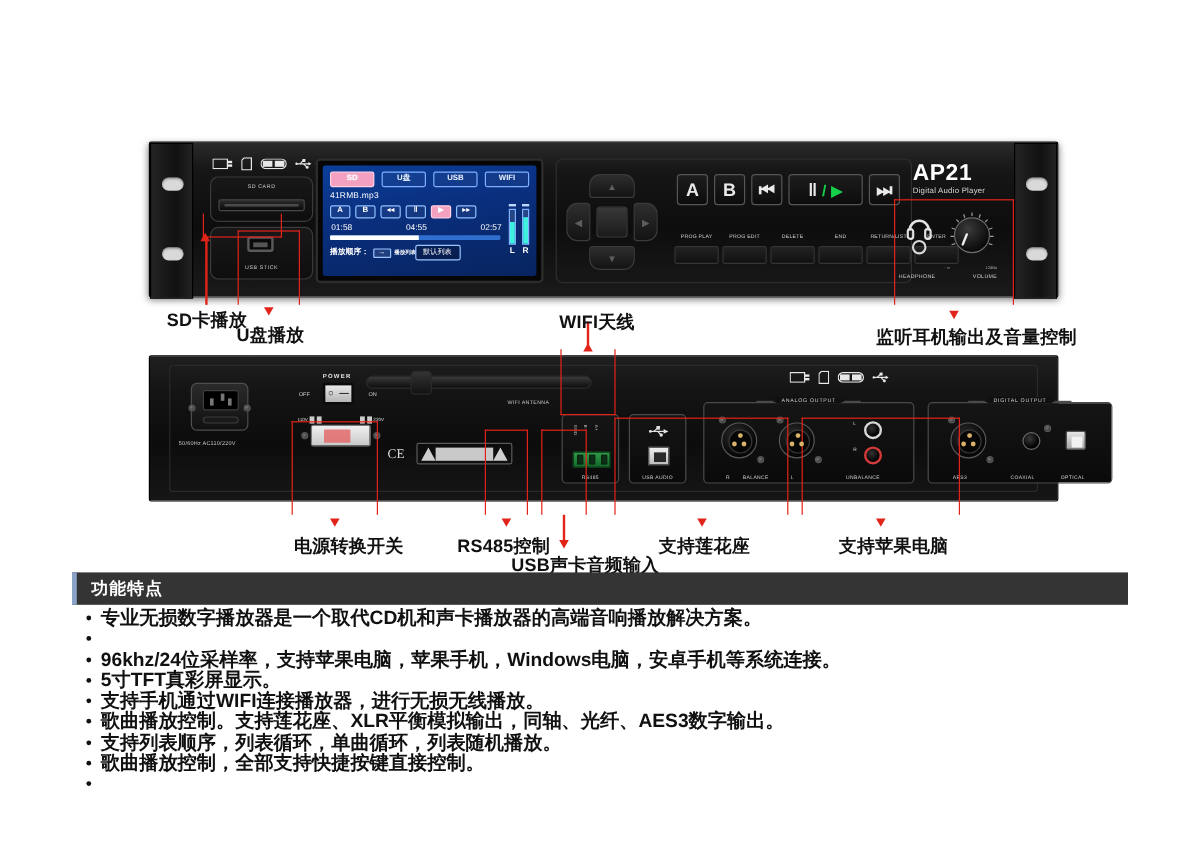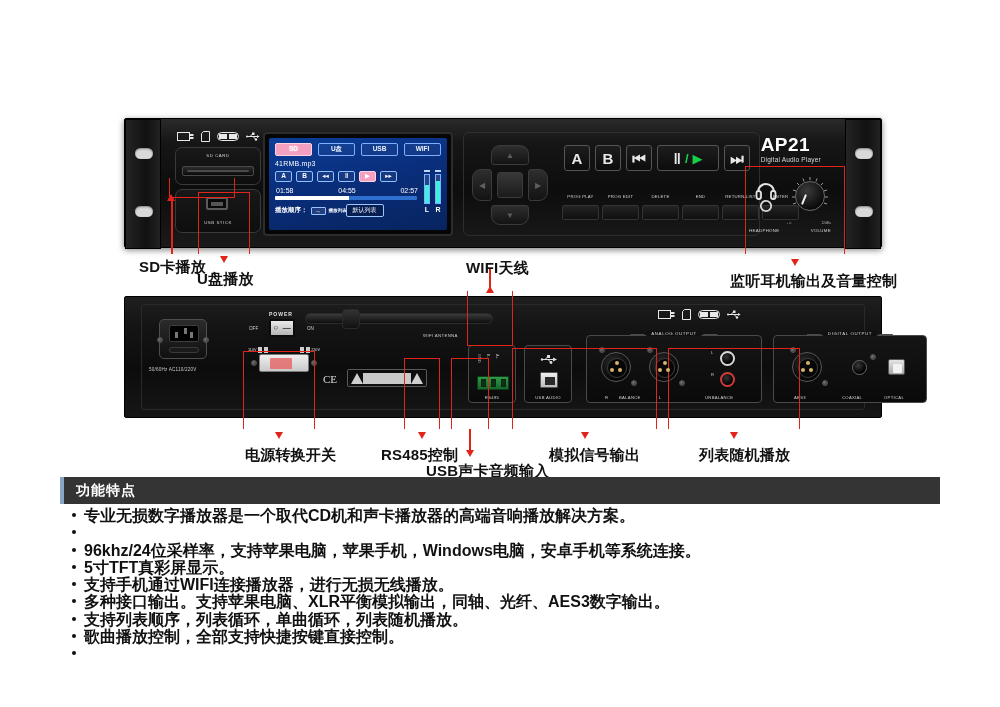--- a/index.html
+++ b/index.html
@@ -746,25 +746,25 @@
   <div class="anno-arrow down" style="left:418px; top:432px;"></div>
   <div class="anno-label" style="left:381px; top:446px;">RS485控制</div>
 
   <div class="anno-box" style="left:451px; top:358px; width:38px; height:71px; border-bottom:none;"></div>
   <div class="anno-line" style="left:469px; top:429px; width:1.5px; height:24px;"></div>
   <div class="anno-arrow down" style="left:466px; top:450px;"></div>
   <div class="anno-label" style="left:426px; top:462px;">USB声卡音频输入</div>
 
   <div class="anno-box" style="left:512px; top:348px; width:145px; height:81px; border-bottom:none;"></div>
   <div class="anno-arrow down" style="left:581px; top:432px;"></div>
-  <div class="anno-label" style="left:549px; top:446px;">模拟信号输出</div>
+  <div class="anno-label" style="left:549px; top:446px;">支持莲花座</div>
 
   <div class="anno-box" style="left:668px; top:348px; width:132px; height:81px; border-bottom:none;"></div>
   <div class="anno-arrow down" style="left:730px; top:432px;"></div>
-  <div class="anno-label" style="left:699px; top:446px;">列表随机播放</div>
+  <div class="anno-label" style="left:699px; top:446px;">支持苹果电脑</div>
 
   <div class="feat-header">
     <span class="ft">功能特点</span>
   </div>
   <div class="feat-list" id="feature-list">
       <div class="feat-item">
         <span class="dot"></span>
         <span>专业无损数字播放器是一个取代CD机和声卡播放器的高端音响播放解决方案。</span>
       </div>
       <div class="feat-item">
@@ -777,21 +777,21 @@
       <div class="feat-item">
         <span class="dot"></span>
         <span>5寸TFT真彩屏显示。</span>
       </div>
       <div class="feat-item">
         <span class="dot"></span>
         <span>支持手机通过WIFI连接播放器，进行无损无线播放。</span>
       </div>
       <div class="feat-item">
         <span class="dot"></span>
-        <span>多种接口输出。支持苹果电脑、XLR平衡模拟输出，同轴、光纤、AES3数字输出。</span>
+        <span>歌曲播放控制。支持莲花座、XLR平衡模拟输出，同轴、光纤、AES3数字输出。</span>
       </div>
       <div class="feat-item">
         <span class="dot"></span>
         <span>支持列表顺序，列表循环，单曲循环，列表随机播放。</span>
       </div>
       <div class="feat-item">
         <span class="dot"></span>
         <span>歌曲播放控制，全部支持快捷按键直接控制。</span>
       </div>
       <div class="feat-item">

